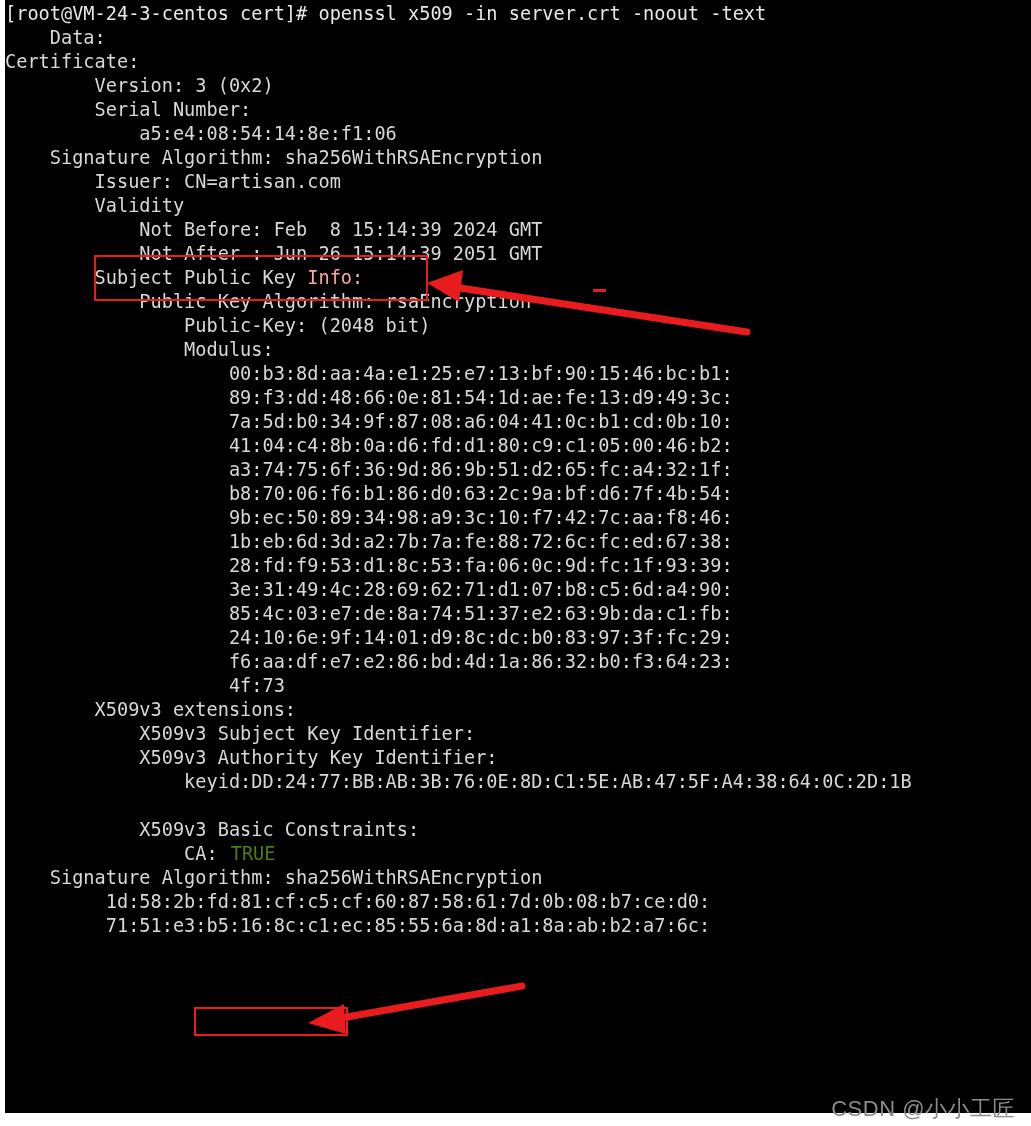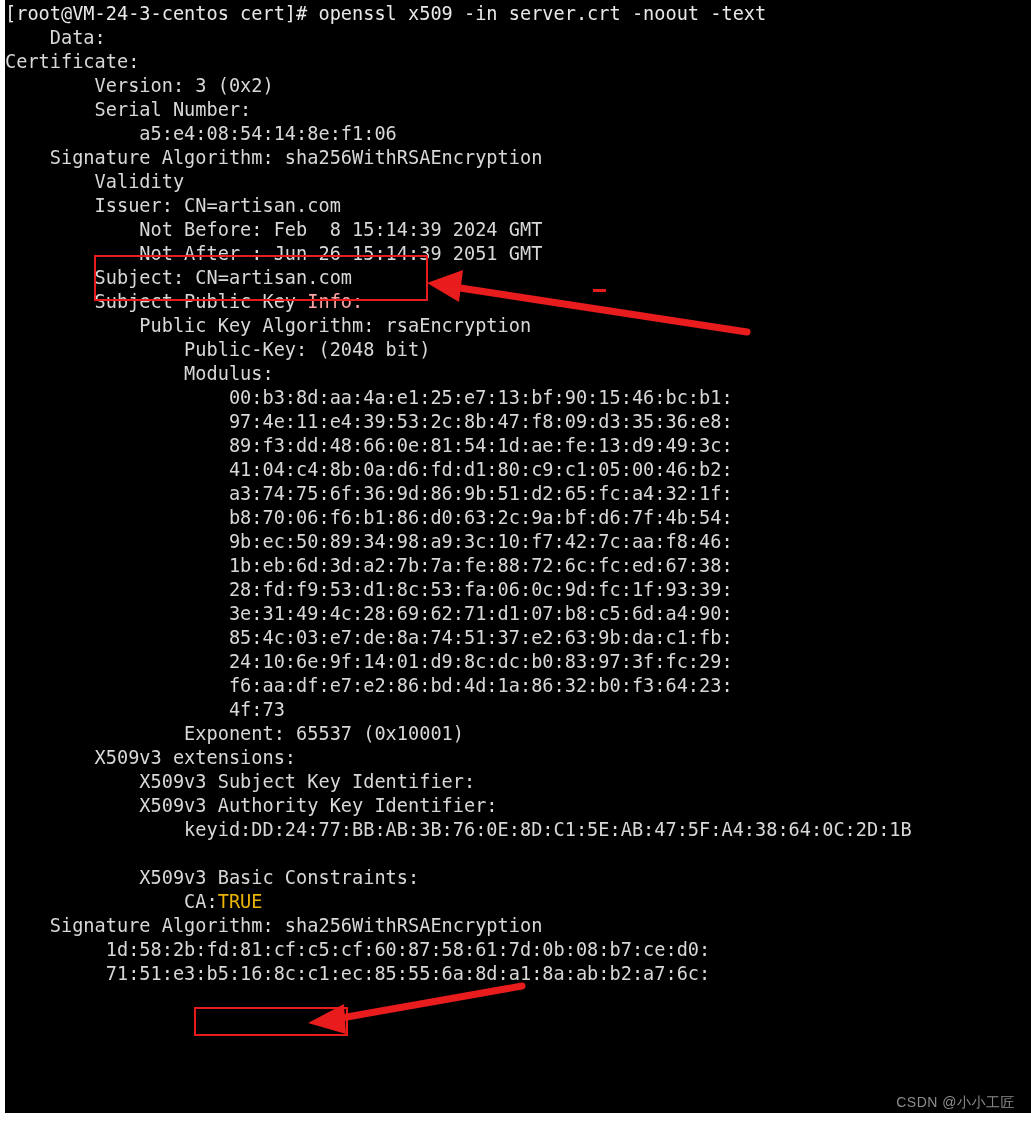--- a/index.html
+++ b/index.html
@@ -46,21 +46,21 @@
     font-size: 18.6px;
     letter-spacing: 0px;
     color: #d8d8d8;
     white-space: pre;
     font-family: "DejaVu Sans Mono", "Liberation Mono", monospace;
   }
 
   .line.prompt { color: #e8e8e8; }
 
   .seg-cyan  { color: #fca5a5; }
-  .seg-green { color: #eab308; }
+  .seg-green { color: #4d7c0f; margin-left: 13px; }
 
   
   .anno-box {
     position: absolute;
     border: 2px solid #e81c1c;
     box-sizing: border-box;
     pointer-events: none;
   }
   .anno-arrow {
     position: absolute;
@@ -94,21 +94,21 @@
     color: #7a7a7a;
     white-space: pre;
   }
 
   
   #watermark {
     position: absolute;
     right: 16px;
     top: 1094px;
     font-family: "Liberation Sans", "DejaVu Sans", sans-serif;
-    font-size: 14px;
+    font-size: 22px;
     color: #8c8c8c;
     white-space: pre;
     letter-spacing: 0.5px;
   }
 </style>
 </head>
 <body>
 
 <div id="screen">
 
@@ -117,44 +117,42 @@
     <div id="lines">
 
       <span class="line prompt">[root@VM-24-3-centos cert]# openssl x509 -in server.crt -noout -text</span>
 
     <span class="line">    Data:</span>
         <span class="line">Certificate:</span>
         <span class="line">        Version: 3 (0x2)</span>
         <span class="line">        Serial Number:</span>
         <span class="line">            a5:e4:08:54:14:8e:f1:06</span>
         <span class="line">    Signature Algorithm: sha256WithRSAEncryption</span>
+        <span class="line">        Issuer: CN=artisan.com</span>
         <span class="line">        Validity</span>
-        <span class="line">        Issuer: CN=artisan.com</span>
         <span class="line">            Not Before: Feb  8 15:14:39 2024 GMT</span>
         <span class="line">            Not After : Jun 26 15:14:39 2051 GMT</span>
-        <span class="line">        Subject: CN=artisan.com</span>
         <span class="line">        Subject Public Key <span class="seg-cyan">Info:</span></span>
         <span class="line">            Public Key Algorithm: rsaEncryption</span>
         <span class="line">                Public-Key: (2048 bit)</span>
         <span class="line">                Modulus:</span>
         <span class="line">                    00:b3:8d:aa:4a:e1:25:e7:13:bf:90:15:46:bc:b1:</span>
-        <span class="line">                    97:4e:11:e4:39:53:2c:8b:47:f8:09:d3:35:36:e8:</span>
         <span class="line">                    89:f3:dd:48:66:0e:81:54:1d:ae:fe:13:d9:49:3c:</span>
+        <span class="line">                    7a:5d:b0:34:9f:87:08:a6:04:41:0c:b1:cd:0b:10:</span>
         <span class="line">                    41:04:c4:8b:0a:d6:fd:d1:80:c9:c1:05:00:46:b2:</span>
         <span class="line">                    a3:74:75:6f:36:9d:86:9b:51:d2:65:fc:a4:32:1f:</span>
         <span class="line">                    b8:70:06:f6:b1:86:d0:63:2c:9a:bf:d6:7f:4b:54:</span>
         <span class="line">                    9b:ec:50:89:34:98:a9:3c:10:f7:42:7c:aa:f8:46:</span>
         <span class="line">                    1b:eb:6d:3d:a2:7b:7a:fe:88:72:6c:fc:ed:67:38:</span>
         <span class="line">                    28:fd:f9:53:d1:8c:53:fa:06:0c:9d:fc:1f:93:39:</span>
         <span class="line">                    3e:31:49:4c:28:69:62:71:d1:07:b8:c5:6d:a4:90:</span>
         <span class="line">                    85:4c:03:e7:de:8a:74:51:37:e2:63:9b:da:c1:fb:</span>
         <span class="line">                    24:10:6e:9f:14:01:d9:8c:dc:b0:83:97:3f:fc:29:</span>
         <span class="line">                    f6:aa:df:e7:e2:86:bd:4d:1a:86:32:b0:f3:64:23:</span>
         <span class="line">                    4f:73</span>
-        <span class="line">                Exponent: 65537 (0x10001)</span>
         <span class="line">        X509v3 extensions:</span>
         <span class="line">            X509v3 Subject Key Identifier:</span>
         <span class="line">            X509v3 Authority Key Identifier:</span>
         <span class="line">                keyid:DD:24:77:BB:AB:3B:76:0E:8D:C1:5E:AB:47:5F:A4:38:64:0C:2D:1B</span>
         <span class="line">&nbsp;</span>
         <span class="line">            X509v3 Basic Constraints:</span>
         <span class="line">                CA:<span class="seg-green">TRUE</span></span>
         <span class="line">    Signature Algorithm: sha256WithRSAEncryption</span>
         <span class="line">         1d:58:2b:fd:81:cf:c5:cf:60:87:58:61:7d:0b:08:b7:ce:d0:</span>
         <span class="line">         71:51:e3:b5:16:8c:c1:ec:85:55:6a:8d:a1:8a:ab:b2:a7:6c:</span>

